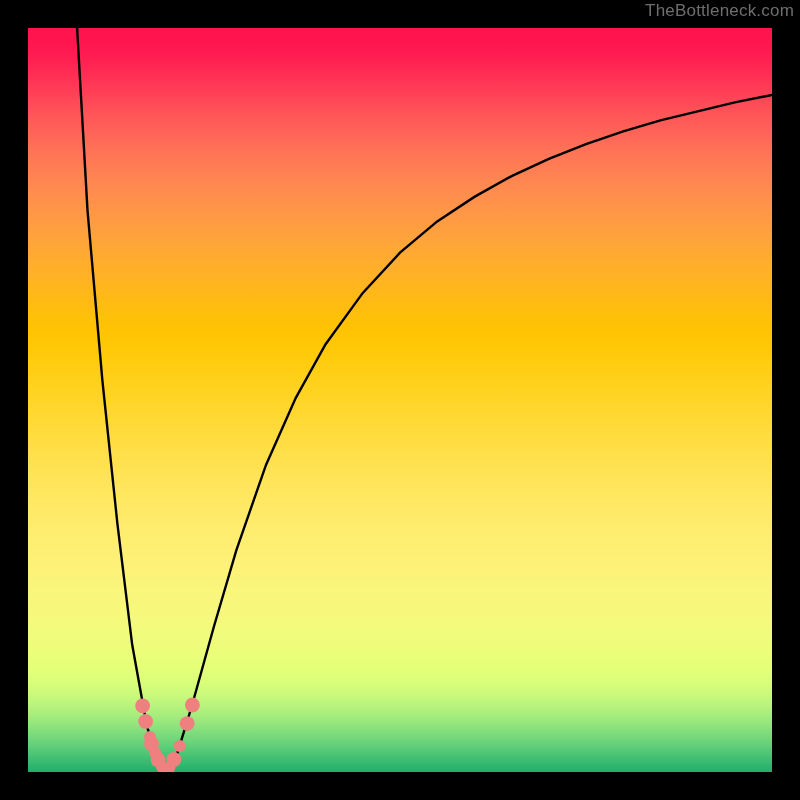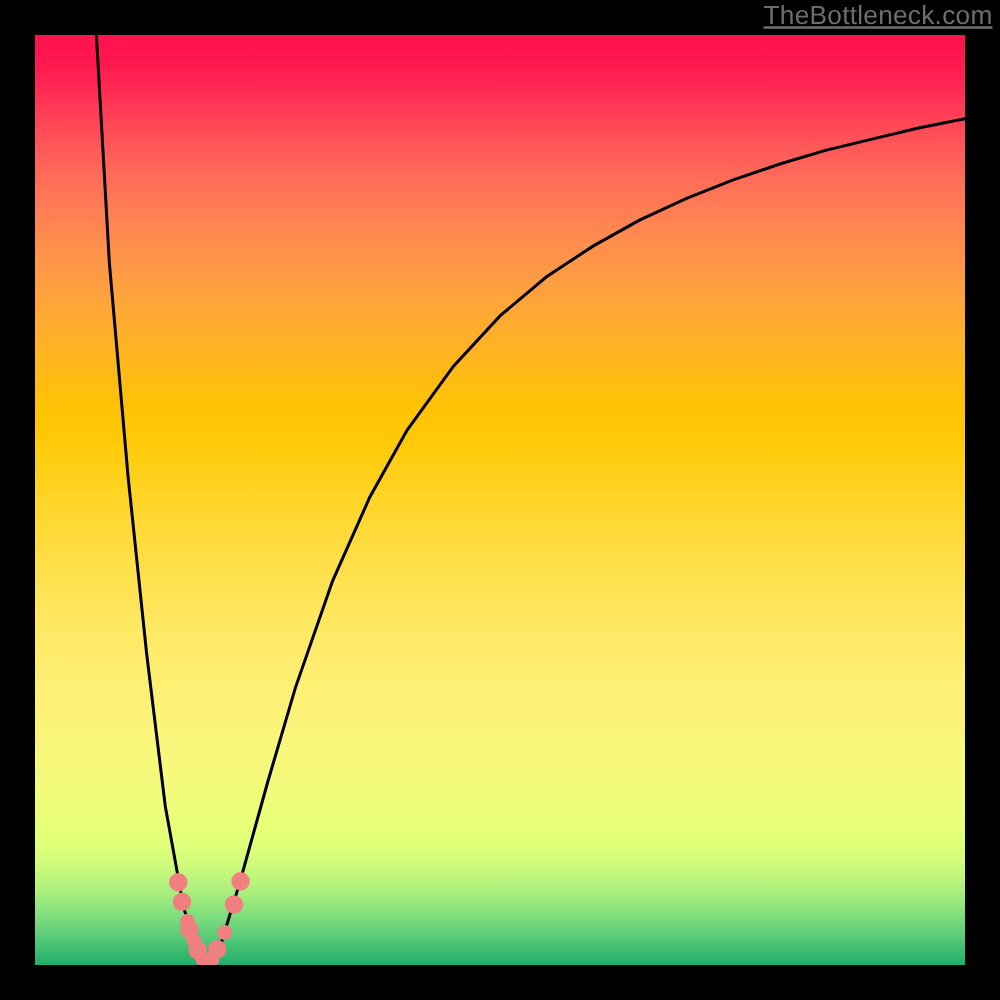--- a/index.html
+++ b/index.html
@@ -281,24 +281,23 @@
       #2fb56e 99.22%,
       #28b26c 99.61%,
       #21ae6a 100.00%
     );
   }
   .watermark {
     position: absolute;
     top: 1px;
     right: 6px;
     color: #6e6e6e;
-    font-size: 21px;
+    font-size: 17px;
     letter-spacing: 0.2px;
     z-index: 5;
-    text-decoration: underline;
   }
   svg.curve {
     position: absolute;
     left: 0;
     top: 0;
     width: 744px;
     height: 744px;
     z-index: 3;
   }
   svg.markers {

